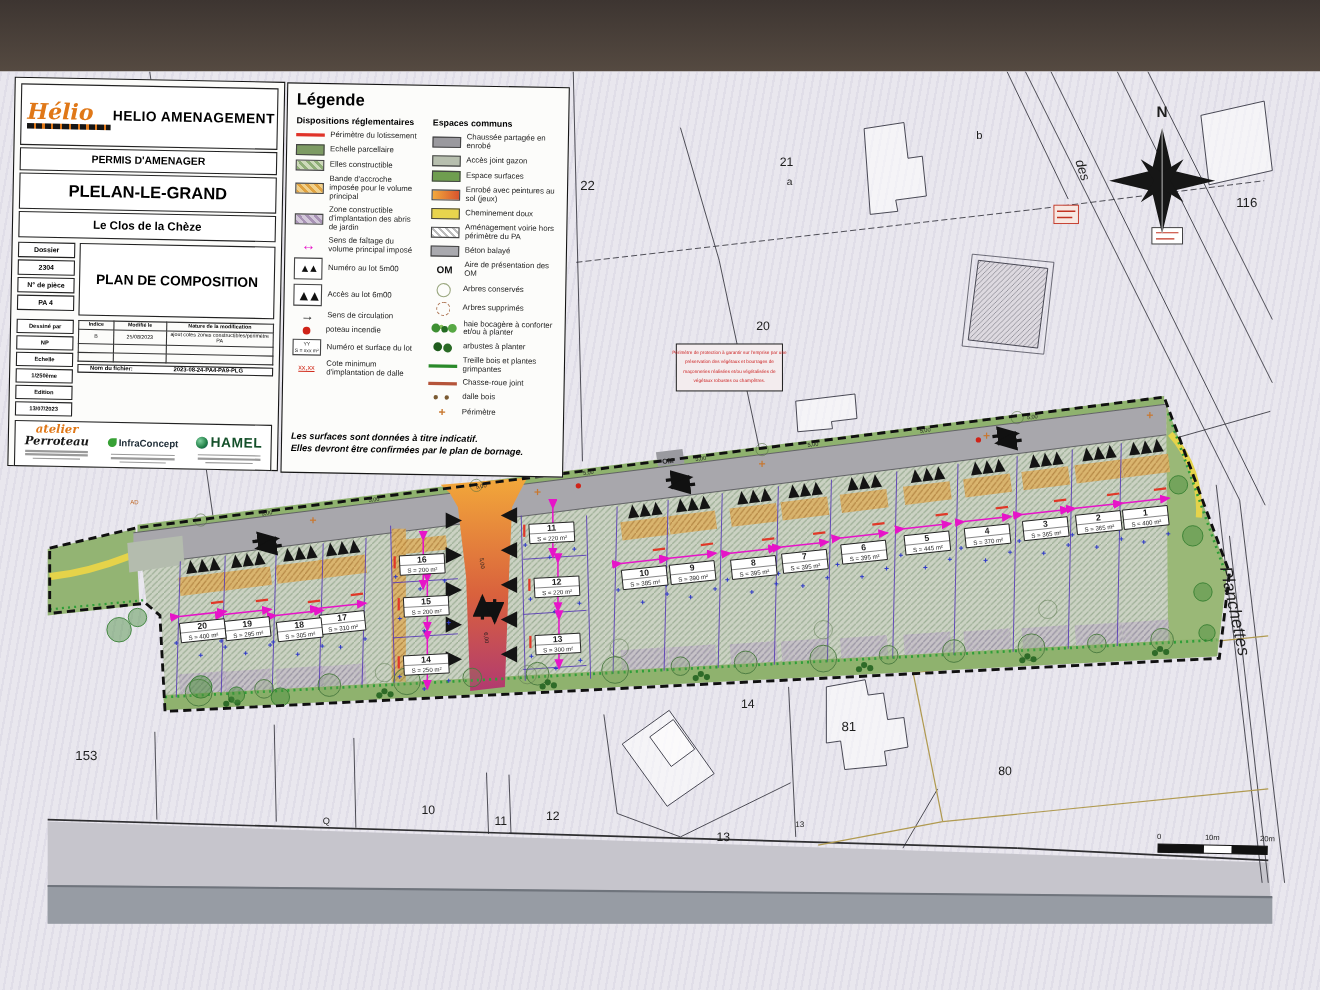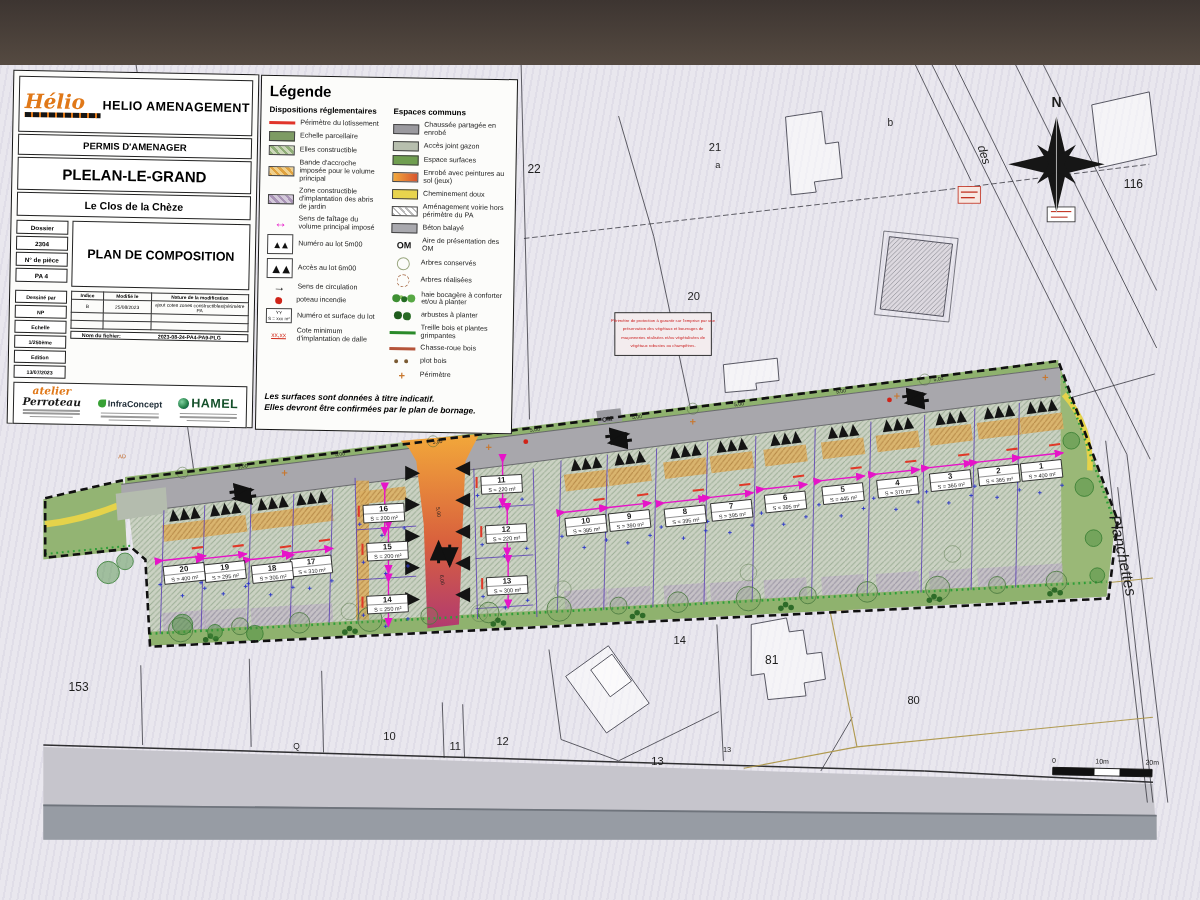--- a/index.html
+++ b/index.html
@@ -927,41 +927,41 @@
             <div class="lg-row">
               <span class="sw sw-om">OM</span>
               <span>Aire de présentation des OM</span>
             </div>
             <div class="lg-row">
               <span class="sw sw-arbrec"></span>
               <span>Arbres conservés</span>
             </div>
             <div class="lg-row">
               <span class="sw sw-arbres"></span>
-              <span>Arbres réalisées</span>
+              <span>Arbres supprimés</span>
             </div>
             <div class="lg-row">
               <span class="sw sw-haie"></span>
               <span>haie bocagère à conforter et/ou à planter</span>
             </div>
             <div class="lg-row">
               <span class="sw sw-arbuste"></span>
               <span>arbustes à planter</span>
             </div>
             <div class="lg-row">
               <span class="sw sw-treille"></span>
               <span>Treille bois et plantes grimpantes</span>
             </div>
             <div class="lg-row">
               <span class="sw sw-chasse"></span>
-              <span>Chasse-roue bois</span>
+              <span>Chasse-roue joint</span>
             </div>
             <div class="lg-row">
               <span class="sw sw-plot"></span>
-              <span>plot bois</span>
+              <span>dalle bois</span>
             </div>
             <div class="lg-row">
               <span class="sw sw-cande">+</span>
               <span>Périmètre</span>
             </div>
           </div>
       </div>
     </div>
     <div class="lg-note">
       <span>Les surfaces sont données à titre indicatif.</span><br>

